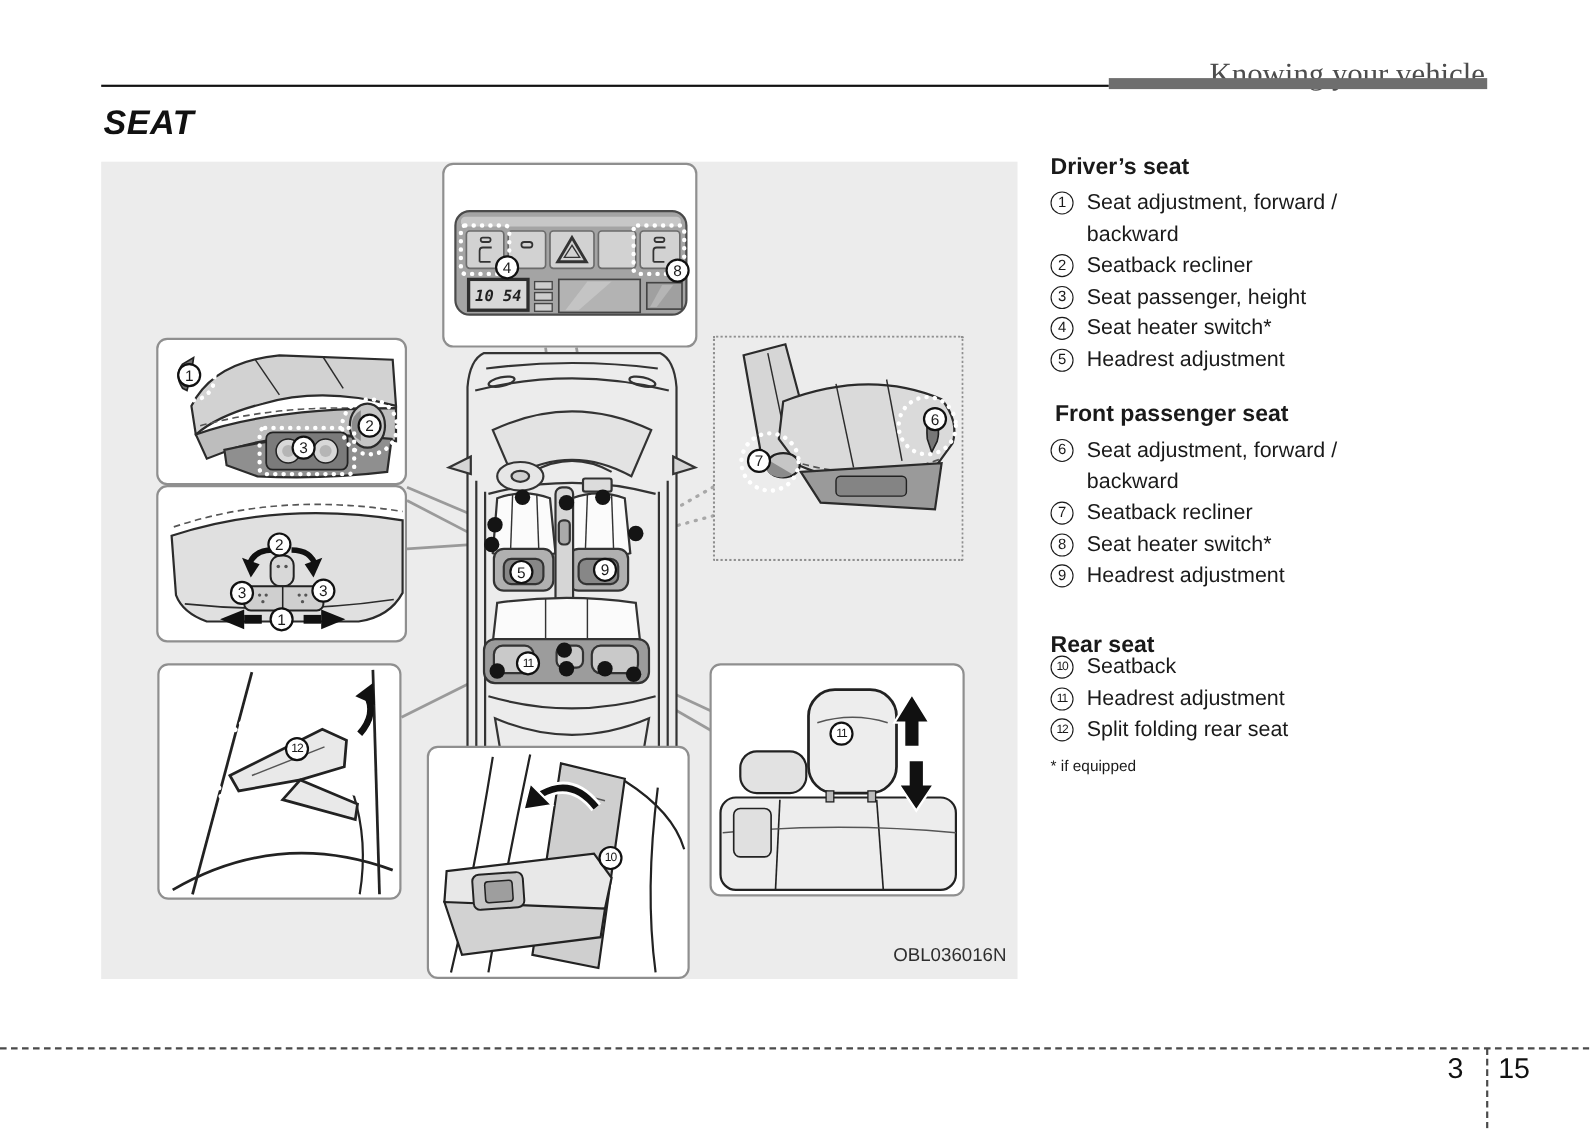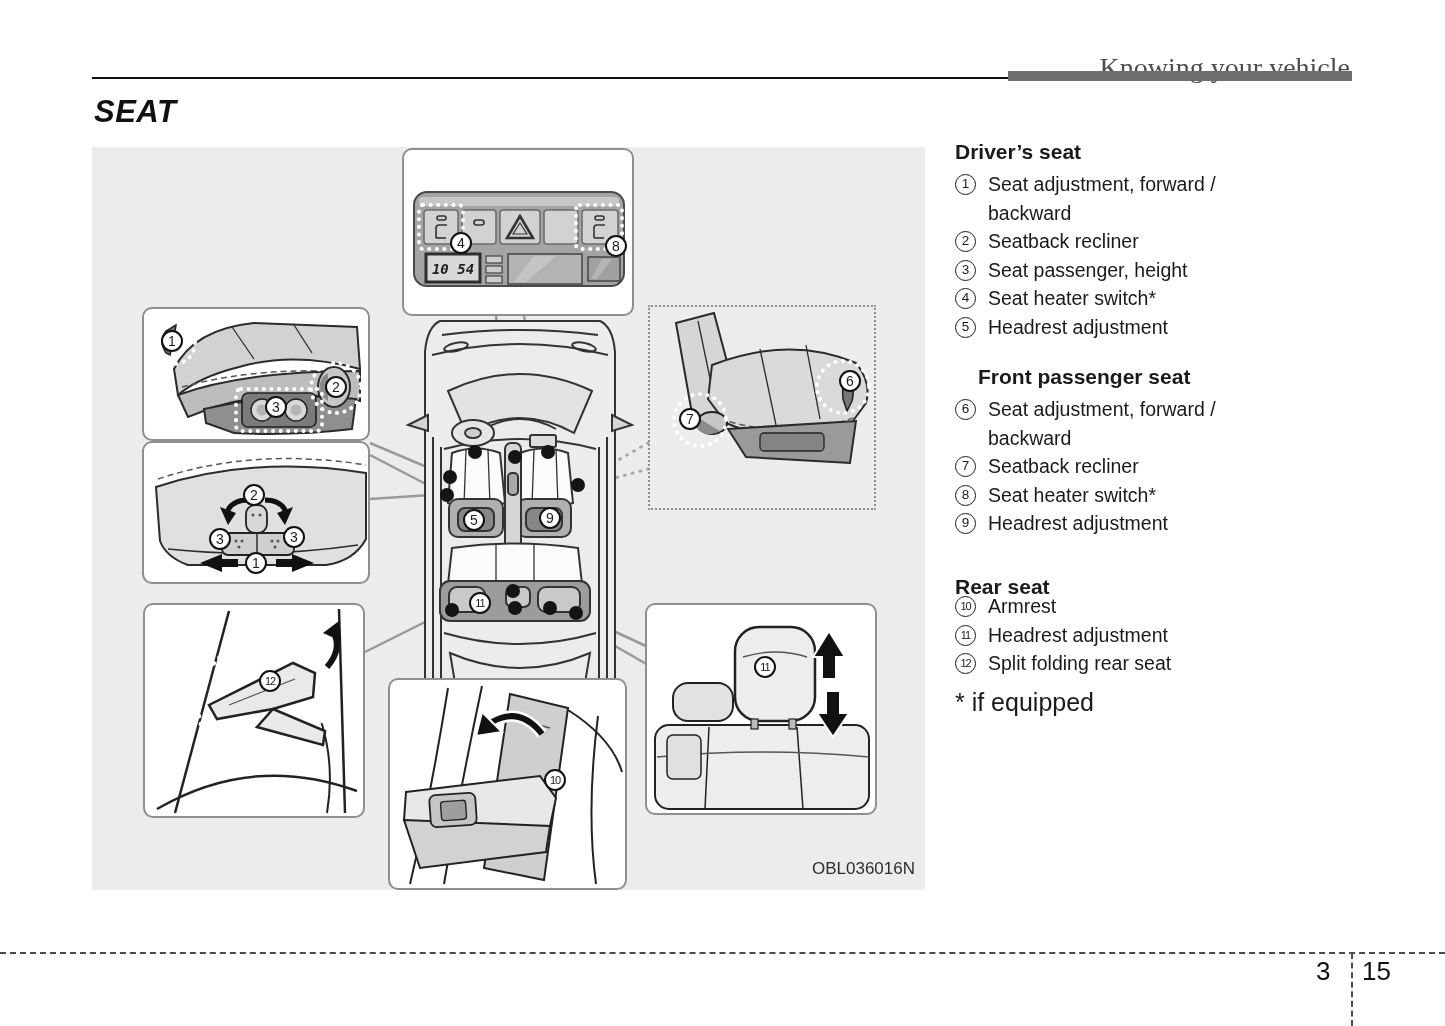--- a/index.html
+++ b/index.html
@@ -25,21 +25,21 @@
         transform:translate(-50%,-50%);box-sizing:border-box;z-index:5;}
   .badge.two{font-size:11px;letter-spacing:-1px;}
   
   .legend{position:absolute;left:955px;top:0;width:340px;}
   .lsec-title{position:absolute;font-size:21px;font-weight:bold;margin:0;}
   .llist{position:absolute;list-style:none;margin:0;padding:0;font-size:19.5px;line-height:28.5px;width:320px;}
   .llist li{position:relative;padding-left:33px;}
   .cnum{position:absolute;left:0;top:4px;width:21px;height:21px;border:1.7px solid #1a1a1a;
         border-radius:50%;font-size:13.5px;line-height:18px;text-align:center;box-sizing:border-box;}
   .cnum.two{font-size:11px;letter-spacing:-1px;}
-  .footnote{position:absolute;font-size:25px;}
+  .footnote{position:absolute;font-size:14px;}
   
   .dash-h{position:absolute;left:0;top:952px;width:1445px;border-top:2px dashed #4a4a4a;}
   .dash-v{position:absolute;left:1351px;top:953px;height:73px;border-left:2px dashed #4a4a4a;}
   .pgnum{position:absolute;top:956px;font-size:26px;color:#111;}
   .pgnum.chap{left:1316px;}
   .pgnum.page{left:1362px;}
 </style>
 </head>
 <body>
 
@@ -348,31 +348,31 @@
   <div class="legend">
     <h2 class="lsec-title" style="top:140px;">Driver’s seat</h2>
     <ul class="llist" style="top:170px;">
       <li><span class="cnum">1</span><span>Seat adjustment, forward / backward</span></li>
       <li><span class="cnum">2</span><span>Seatback recliner</span></li>
       <li><span class="cnum">3</span><span>Seat passenger, height</span></li>
       <li><span class="cnum">4</span><span>Seat heater switch*</span></li>
       <li><span class="cnum">5</span><span>Headrest adjustment</span></li>
     </ul>
 
-    <h2 class="lsec-title" style="top:365px;left:4px;margin-left:19px;">Front passenger seat</h2>
+    <h2 class="lsec-title" style="top:365px;left:4px;">Front passenger seat</h2>
     <ul class="llist" style="top:395px;">
       <li><span class="cnum">6</span><span>Seat adjustment, forward / backward</span></li>
       <li><span class="cnum">7</span><span>Seatback recliner</span></li>
       <li><span class="cnum">8</span><span>Seat heater switch*</span></li>
       <li><span class="cnum">9</span><span>Headrest adjustment</span></li>
     </ul>
 
     <h2 class="lsec-title" style="top:575px;">Rear seat</h2>
     <ul class="llist" style="top:592px;">
-      <li><span class="cnum two">10</span><span>Armrest</span></li>
+      <li><span class="cnum two">10</span><span>Seatback</span></li>
       <li><span class="cnum two">11</span><span>Headrest adjustment</span></li>
       <li><span class="cnum two">12</span><span>Split folding rear seat</span></li>
     </ul>
 
     <div class="footnote" style="top:688px;position:absolute;">* if equipped</div>
   </div>
 
   <div class="dash-h"></div>
   <div class="dash-v"></div>
   <div class="pgnum chap">3</div>

